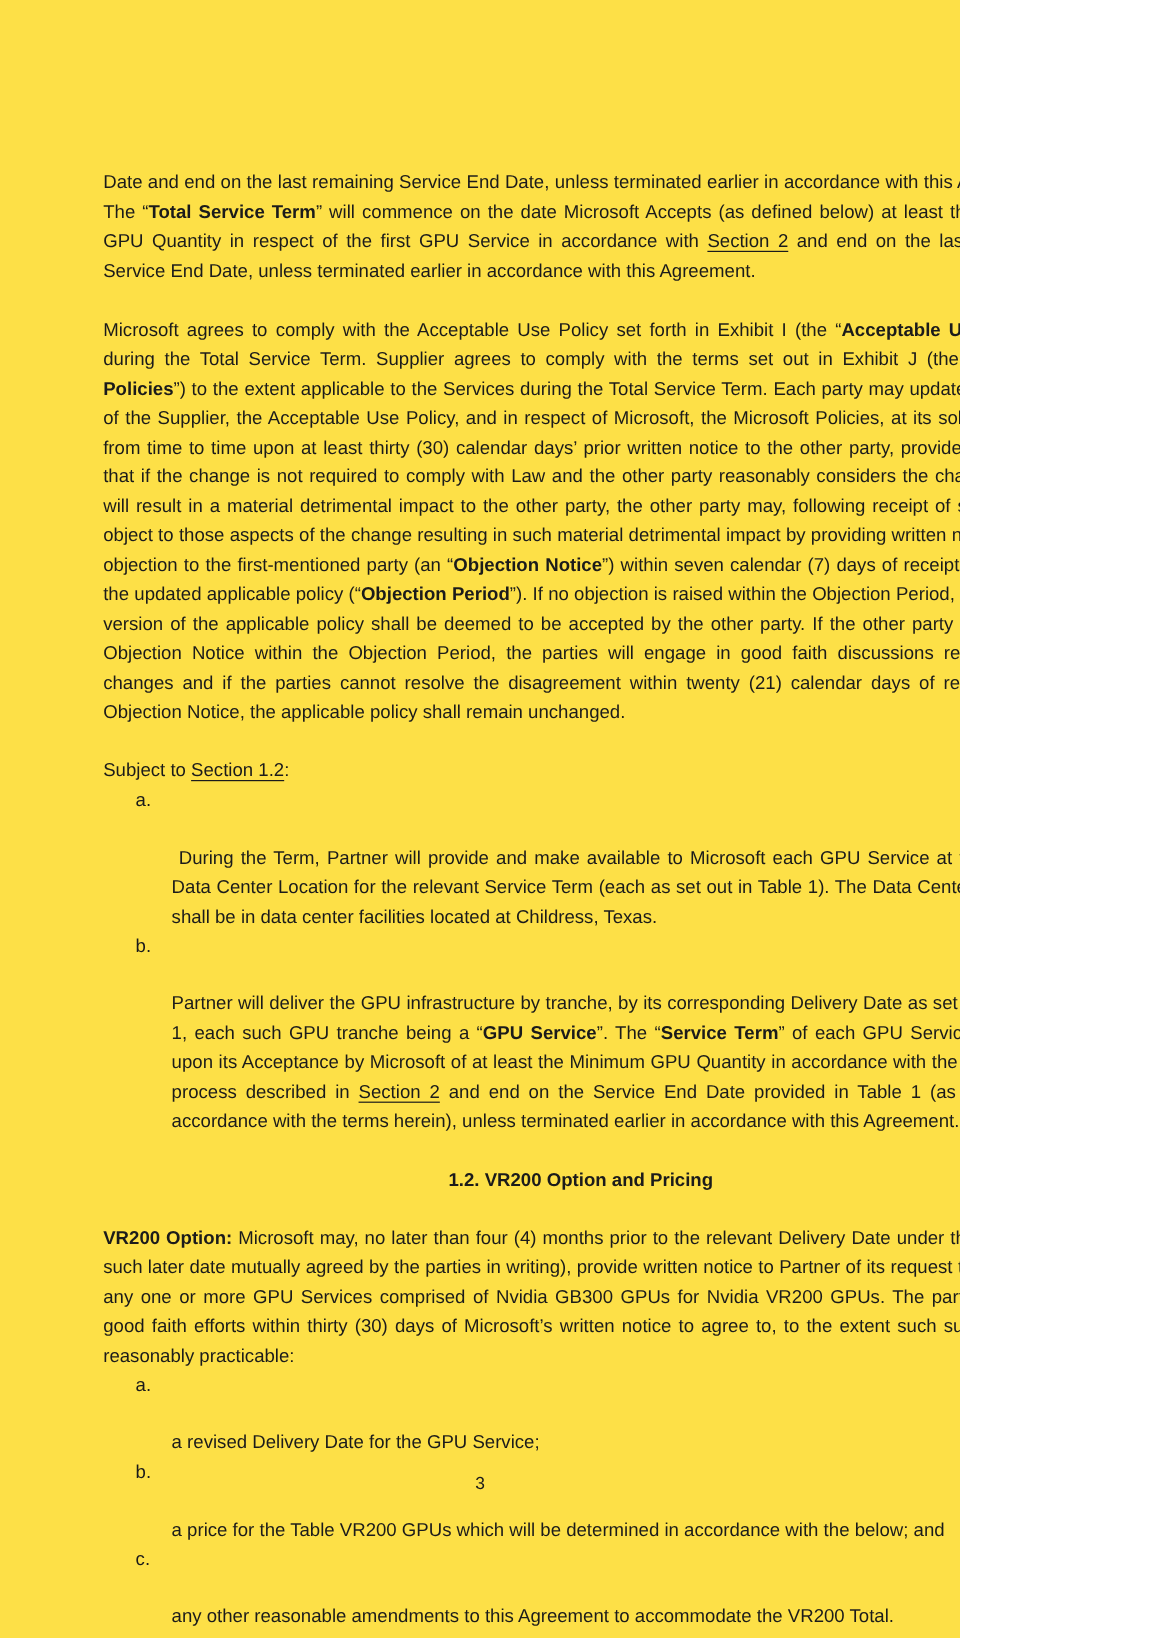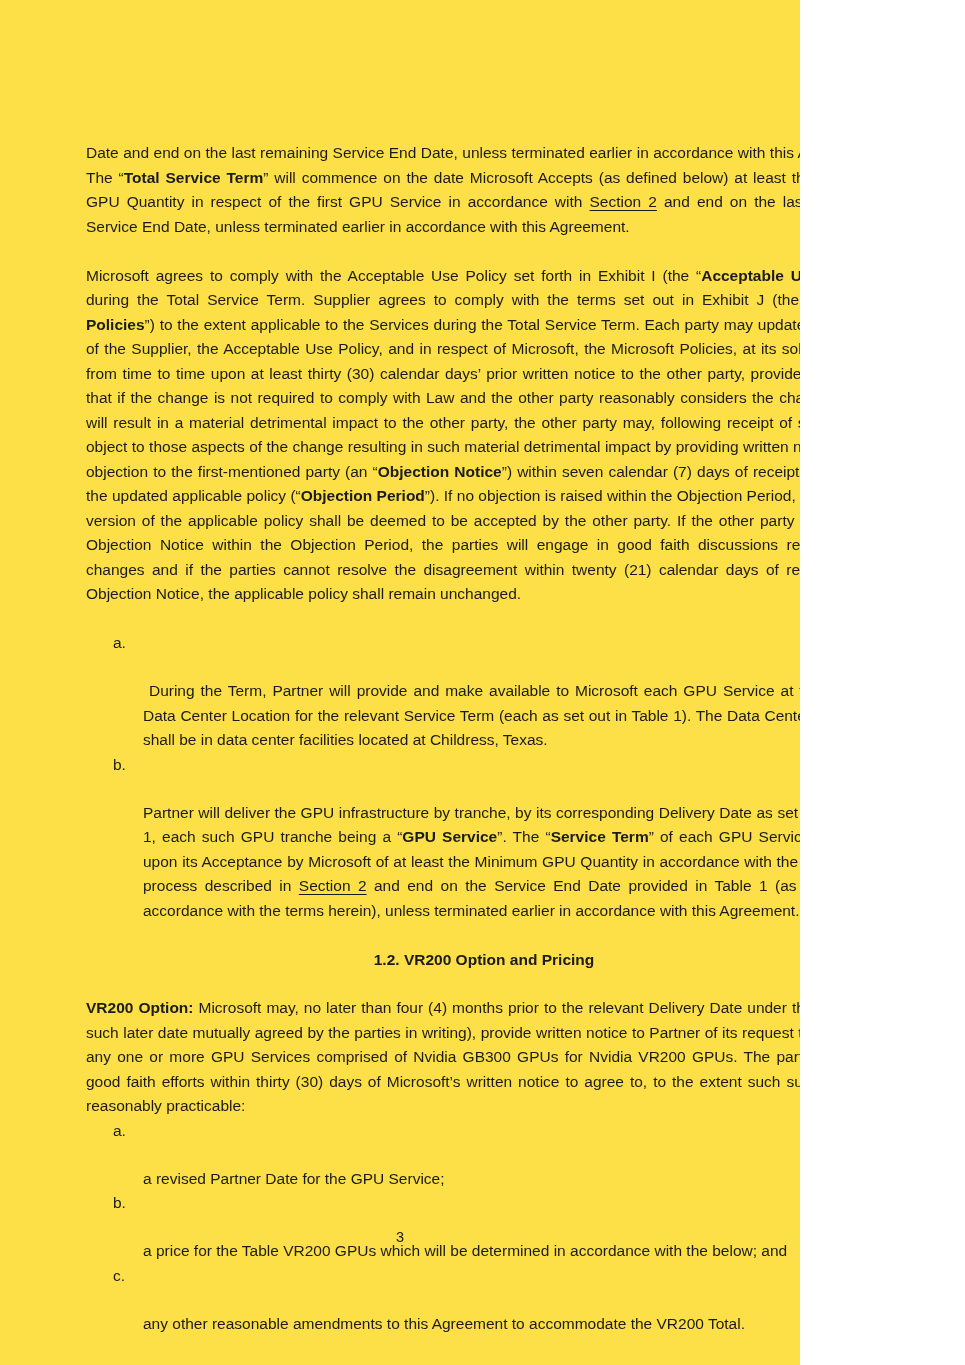--- a/index.html
+++ b/index.html
@@ -68,36 +68,37 @@
     color: #1b1b1b;
   }
 </style>
 </head>
 <body>
 
 <div class="page">
   <div class="doc-content" id="doc-body">
       <div class="para"><span>Date and end on the last remaining Service End Date, unless terminated earlier in accordance with this Agreement.&nbsp; The “</span><span class="b">Total Service Term</span><span>” will commence on the date Microsoft Accepts (as defined below) at least the Minimum GPU Quantity in respect of the first GPU Service in accordance with </span><span class="u">Section 2</span><span> and end on the last remaining Service End Date, unless terminated earlier in accordance with this Agreement.</span></div>
       <div class="para"><span>Microsoft agrees to comply with the Acceptable Use Policy set forth in Exhibit I (the “</span><span class="b">Acceptable Use Policy</span><span>”) during the Total Service Term. Supplier agrees to comply with the terms set out in Exhibit J (the “</span><span class="b">Microsoft Policies</span><span>”) to the extent applicable to the Services during the Total Service Term. Each party may update, in respect of the Supplier, the Acceptable Use Policy, and in respect of Microsoft, the Microsoft Policies, at its sole discretion from time to time upon at least thirty (30) calendar days’ prior written notice to the other party, provided, however, that if the change is not required to comply with Law and the other party reasonably considers the changes made will result in a material detrimental impact to the other party, the other party may, following receipt of such notice, object to those aspects of the change resulting in such material detrimental impact by providing written notice of that objection to the first-mentioned party (an “</span><span class="b">Objection Notice</span><span>”) within seven calendar (7) days of receipt of notice of the updated applicable policy (“</span><span class="b">Objection Period</span><span>”). If no objection is raised within the Objection Period, the updated version of the applicable policy shall be deemed to be accepted by the other party. If the other party provides an Objection Notice within the Objection Period, the parties will engage in good faith discussions regarding the changes and if the parties cannot resolve the disagreement within twenty (21) calendar days of receipt of the Objection Notice, the applicable policy shall remain unchanged.</span></div>
+      <div class="para tight"><span>Subject to </span><span class="u">Section 1.2</span><span>:</span></div>
       <div class="list">
         <div class="li">
           <span class="marker">a.</span>
           <span class="li-text"><span>&nbsp;During the Term, Partner will provide and make available to Microsoft each GPU Service at the relevant Data Center Location for the relevant Service Term (each as set out in Table 1). The Data Center Locations shall be in data center facilities located at Childress, Texas.</span></span>
         </div>
         <div class="li">
           <span class="marker">b.</span>
           <span class="li-text"><span>Partner will deliver the GPU infrastructure by tranche, by its corresponding Delivery Date as set out in Table 1, each such GPU tranche being a “</span><span class="b">GPU Service</span><span>”. The “</span><span class="b">Service Term</span><span>” of each GPU Service will begin upon its Acceptance by Microsoft of at least the Minimum GPU Quantity in accordance with the acceptance process described in </span><span class="u">Section 2</span><span> and end on the Service End Date provided in Table 1 (as adjusted in accordance with the terms herein), unless terminated earlier in accordance with this Agreement.</span></span>
         </div>
       </div>
       <div class="heading"><span class="b">1.2. VR200 Option and Pricing</span></div>
       <div class="para tight"><span class="b">VR200 Option:</span><span> Microsoft may, no later than four (4) months prior to the relevant Delivery Date under this SOW (or such later date mutually agreed by the parties in writing), provide written notice to Partner of its request to substitute any one or more GPU Services comprised of Nvidia GB300 GPUs for Nvidia VR200 GPUs. The parties will use good faith efforts within thirty (30) days of Microsoft’s written notice to agree to, to the extent such substitution is reasonably practicable:</span></div>
       <div class="list tight">
         <div class="li">
           <span class="marker">a.</span>
-          <span class="li-text"><span>a revised Partner Date for the GPU Service;</span></span>
+          <span class="li-text"><span>a revised Delivery Date for the GPU Service;</span></span>
         </div>
         <div class="li">
           <span class="marker">b.</span>
           <span class="li-text"><span>a price for the Table VR200 GPUs which will be determined in accordance with the below; and</span></span>
         </div>
         <div class="li">
           <span class="marker">c.</span>
           <span class="li-text"><span>any other reasonable amendments to this Agreement to accommodate the VR200 Total.</span></span>
         </div>
       </div>

